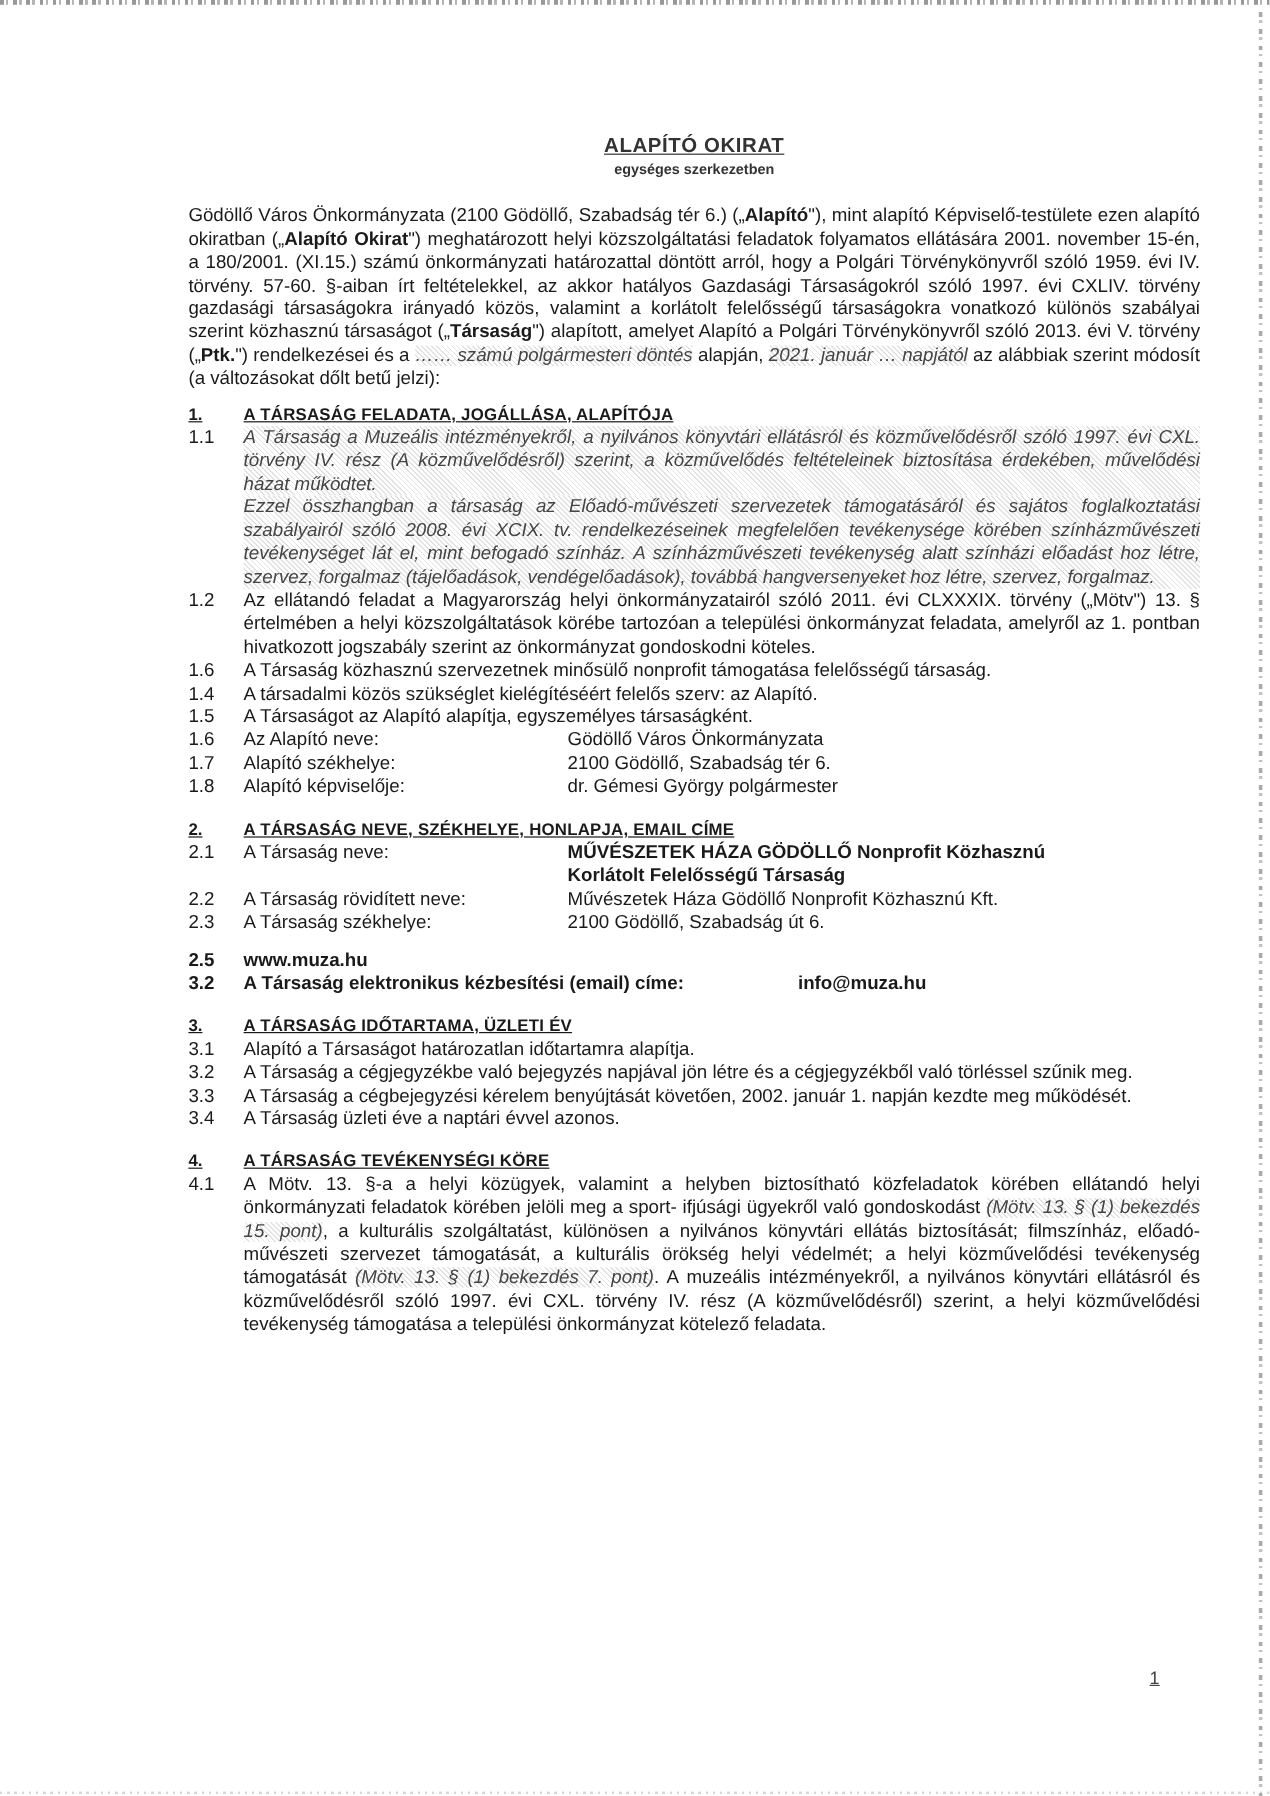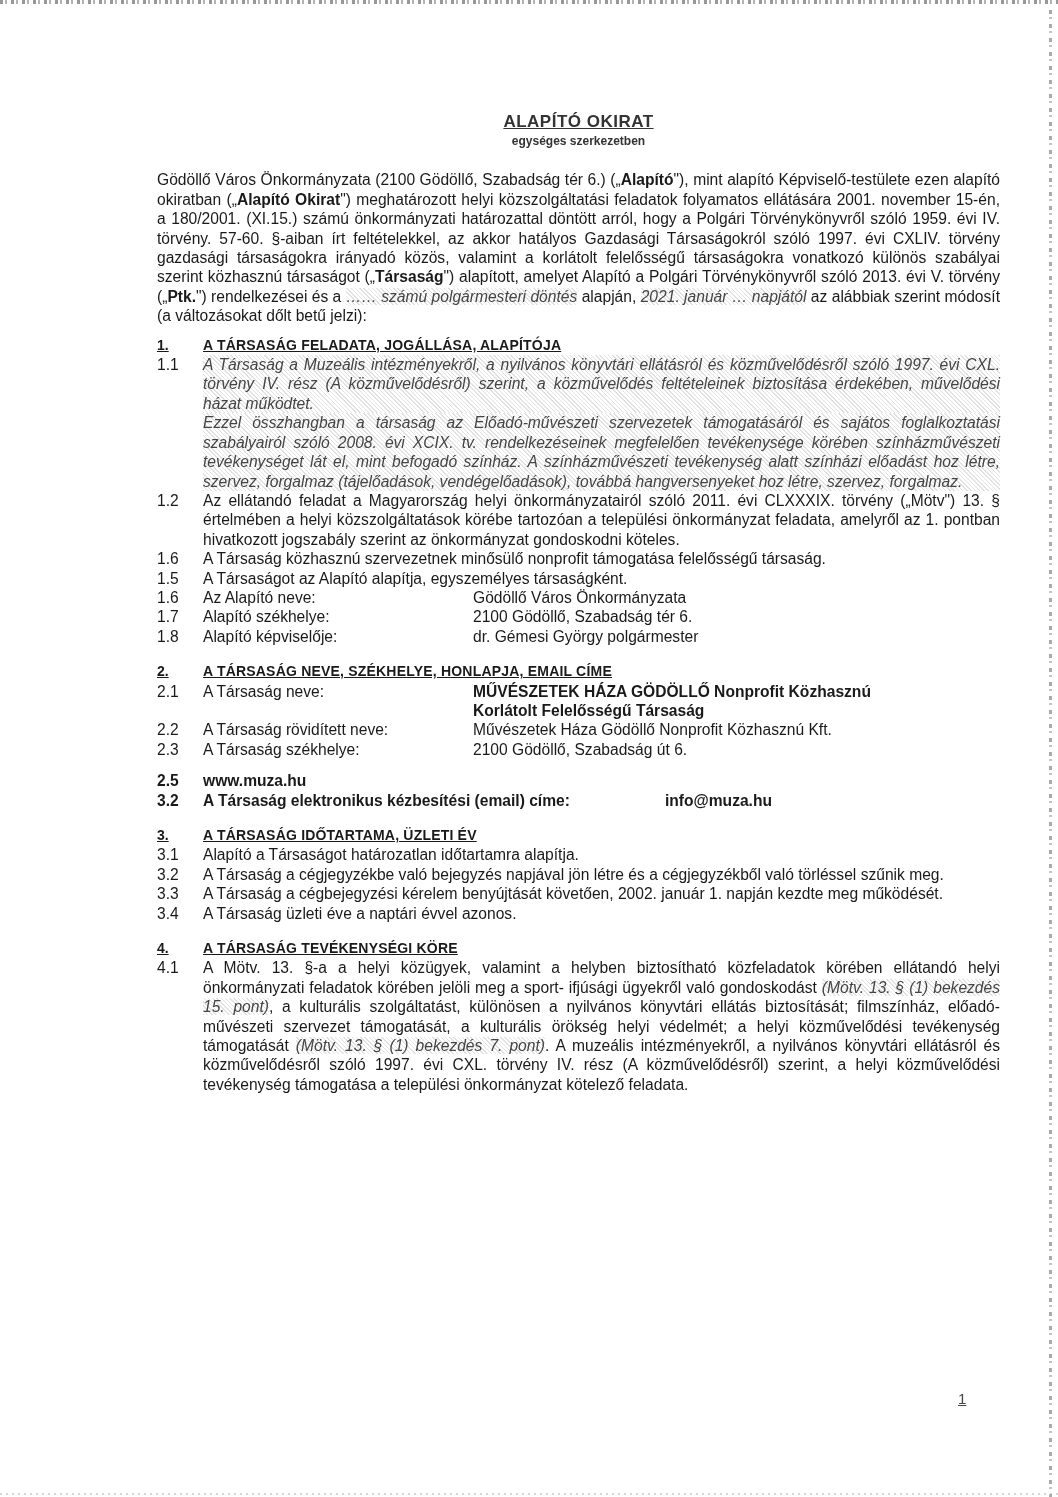--- a/index.html
+++ b/index.html
@@ -59,20 +59,24 @@
       <div class="hl">Ezzel összhangban a társaság az Előadó-művészeti szervezetek támogatásáról és sajátos foglalkoztatási szabályairól szóló 2008. évi XCIX. tv. rendelkezéseinek megfelelően tevékenysége körében színházművészeti tevékenységet lát el, mint befogadó színház. A színházművészeti tevékenység alatt színházi előadást hoz létre, szervez, forgalmaz (tájelőadások, vendégelőadások), továbbá hangversenyeket hoz létre, szervez, forgalmaz.</div>
     </div>
   </div>
   <div class="row">
       <span class="n">1.2</span>
       <span class="t">Az ellátandó feladat a Magyarország helyi önkormányzatairól szóló 2011. évi CLXXXIX. törvény („Mötv") 13. § értelmében a helyi közszolgáltatások körébe tartozóan a települési önkormányzat feladata, amelyről az 1. pontban hivatkozott jogszabály szerint az önkormányzat gondoskodni köteles.</span>
     </div>
   <div class="row">
       <span class="n">1.6</span>
       <span class="t">A Társaság közhasznú szervezetnek minősülő nonprofit támogatása felelősségű társaság.</span>
+    </div>
+  <div class="row">
+      <span class="n">1.4</span>
+      <span class="t">A társadalmi közös szükséglet kielégítéséért felelős szerv: az Alapító.</span>
     </div>
   <div class="row">
       <span class="n">1.5</span>
       <span class="t">A Társaságot az Alapító alapítja, egyszemélyes társaságként.</span>
     </div>
   <div class="kv">
       <span class="n">1.6</span>
       <span class="k">Az Alapító neve:</span>
       <span class="v">Gödöllő Város Önkormányzata</span>
     </div>

